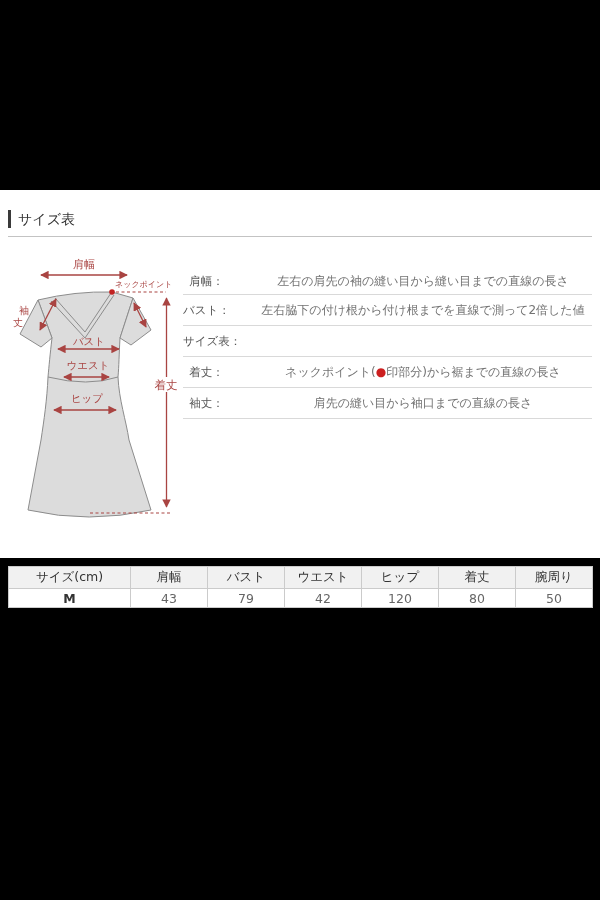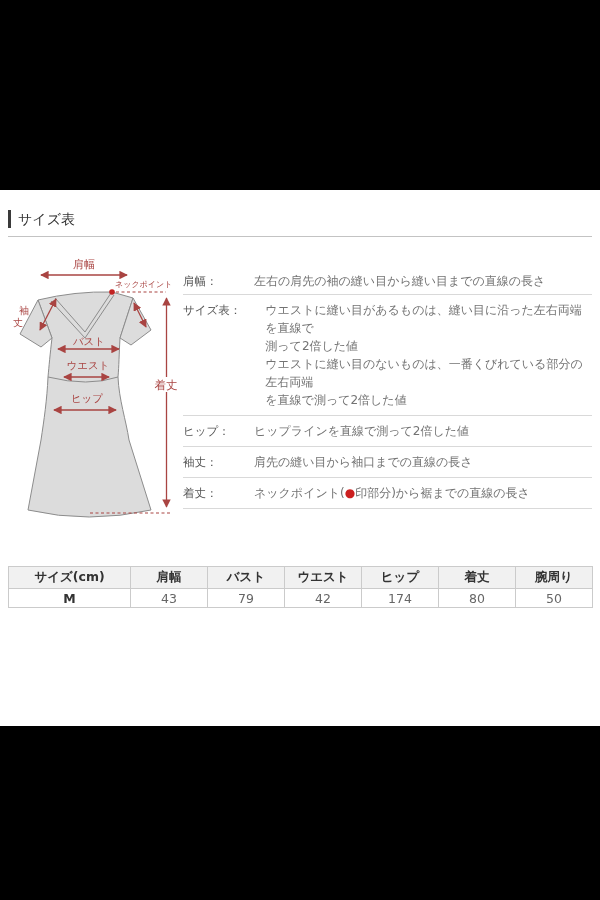--- a/index.html
+++ b/index.html
@@ -6,21 +6,21 @@
   html, body { width: 600px; height: 900px; }
   body {
     background: #000;
     font-family: "DejaVu Sans", "Liberation Sans", sans-serif;
     position: relative;
     overflow: hidden;
   }
   .panel {
     position: absolute;
     left: 0; top: 190px;
-    width: 600px; height: 536px;
+    width: 600px; height: 368px;
     background: #ffffff;
     padding-left: 12px;
   }
   
   .sec-title {
     position: absolute;
     left: 8px; top: 20px;
     font-size: 14px;
     color: #333;
     border-left: 3px solid #3a3a3a;
@@ -44,20 +44,21 @@
   .defs-list {
     position: absolute;
     left: 183px; top: 78px;
     width: 409px;
   }
   .def-row {
     display: flex;
     align-items: flex-start;
     border-bottom: 1px solid #d9d9d9;
     padding: 6px 0;
+    text-align: center;
   }
   .def-row.first { padding: 4px 0; }
   .def-term {
     flex: 0 0 47px;
     font-size: 11.5px;
     line-height: 18px;
     color: #555;
     white-space: nowrap;
   }
   .def-text {
@@ -79,21 +80,21 @@
   }
   .size-table th, .size-table td {
     border: 1px solid #cbcbcb;
     text-align: center;
     vertical-align: middle;
   }
   .size-table th {
     background: #f1f1f1;
     color: #333;
     font-size: 12.5px;
-    font-weight: bold;
+    font-weight: normal;
     height: 22px;
   }
   .size-table td {
     background: #fff;
     color: #666;
     font-size: 12.5px;
     height: 19px;
   }
   .size-table td.size-cell { font-weight: bold; color: #333; }
 </style>
@@ -150,37 +151,33 @@
     <text x="161" y="139" text-anchor="middle" font-size="11.5">着丈</text>
     <line x1="85" y1="263" x2="166" y2="263" stroke="#a94442" stroke-width="1.1" stroke-dasharray="3,2.5"></line>
   </svg>
 
   <div class="defs-list">
     <div class="def-row first">
       <div class="def-term">肩幅：</div>
       <div class="def-text">左右の肩先の袖の縫い目から縫い目までの直線の長さ</div>
     </div>
     <div class="def-row">
+      <div class="def-term">バスト：</div>
+      <div class="def-text">左右脇下の付け根から付け根までを直線で測って2倍した値</div>
+    </div>
+    <div class="def-row">
       <div class="def-term">サイズ表：</div>
-      <div class="def-text">ウエストに縫い目があるものは、縫い目に沿った左右両端を直線で
-測って2倍した値
-ウエストに縫い目のないものは、一番くびれている部分の左右両端
-を直線で測って2倍した値</div>
-    </div>
-    <div class="def-row">
-      <div class="def-term">ヒップ：</div>
-      <div class="def-text">ヒップラインを直線で測って2倍した値</div>
+    </div>
+    <div class="def-row">
+      <div class="def-term">着丈：</div>
+      <div class="def-text"><span>ネックポイント(</span><span class="dot">●</span><span>印部分)から裾までの直線の長さ</span></div>
     </div>
     <div class="def-row">
       <div class="def-term">袖丈：</div>
       <div class="def-text">肩先の縫い目から袖口までの直線の長さ</div>
-    </div>
-    <div class="def-row">
-      <div class="def-term">着丈：</div>
-      <div class="def-text"><span>ネックポイント(</span><span class="dot">●</span><span>印部分)から裾までの直線の長さ</span></div>
     </div>
   </div>
 
   <table class="size-table">
     <colgroup>
       <col style="width:122px">
       <col style="width:77px">
         <col style="width:77px">
         <col style="width:77px">
       <col style="width:77px">
@@ -197,20 +194,20 @@
         <th>着丈</th>
         <th>腕周り</th>
       </tr>
     </thead>
     <tbody>
       <tr>
         <td class="size-cell">M</td>
         <td>43</td>
         <td>79</td>
         <td>42</td>
-        <td>174</td>
+        <td>120</td>
         <td>80</td>
         <td>50</td>
       </tr>
     </tbody>
   </table>
 
 </div>
 
 </body></html>

